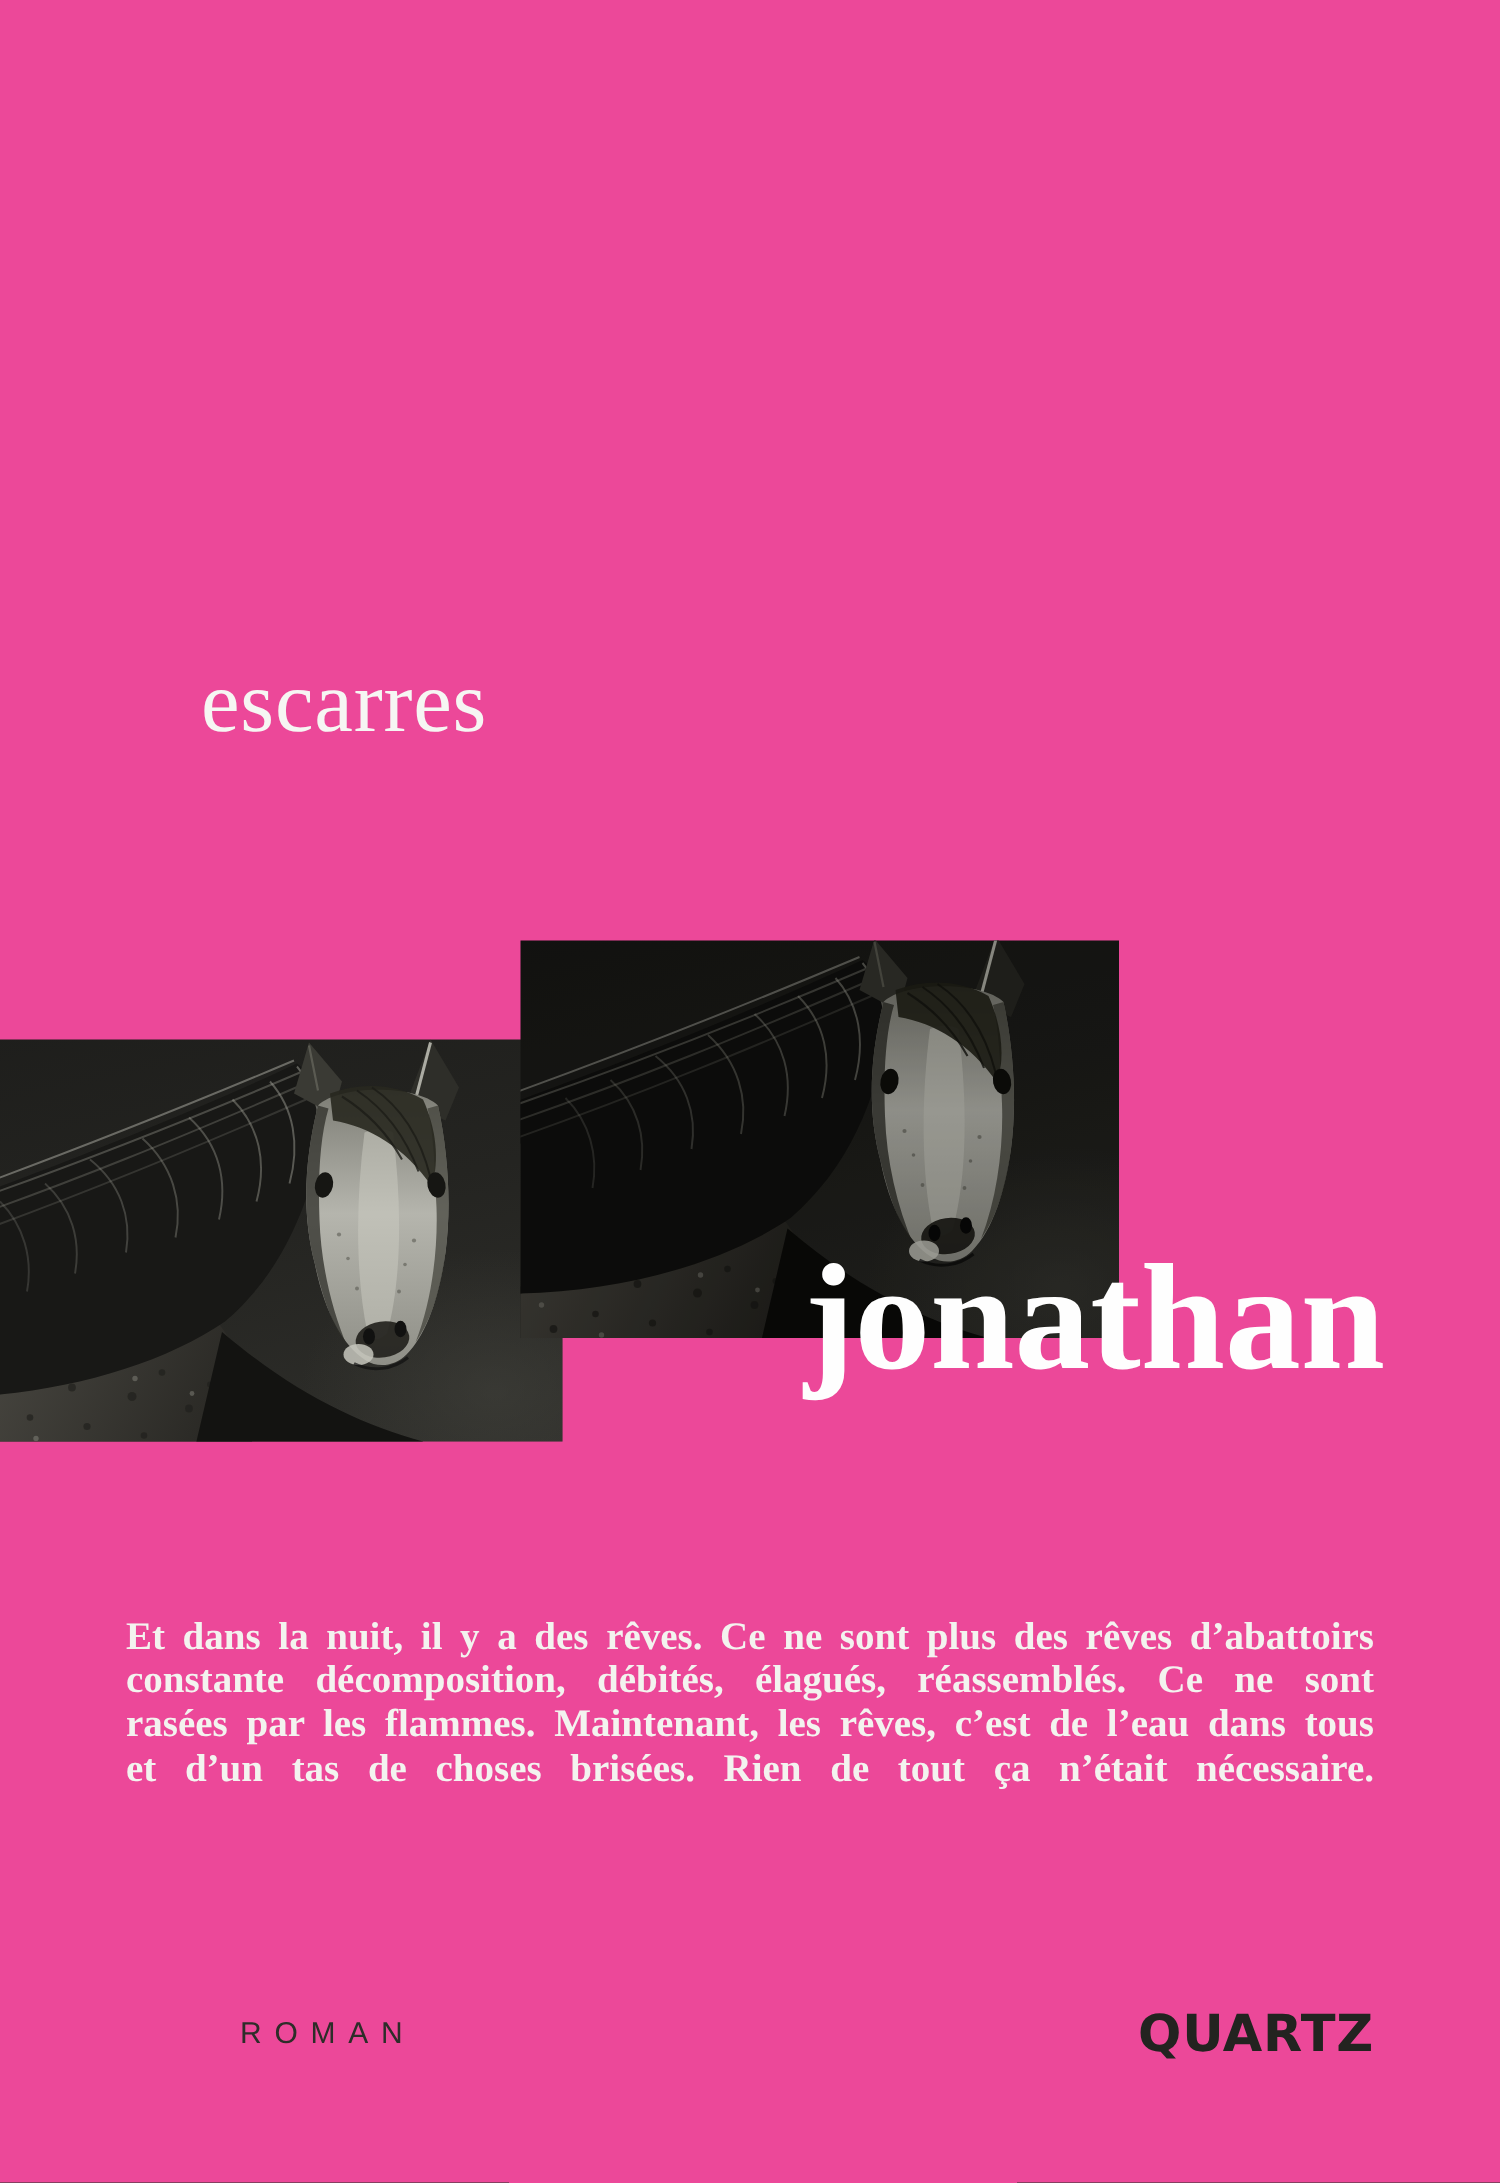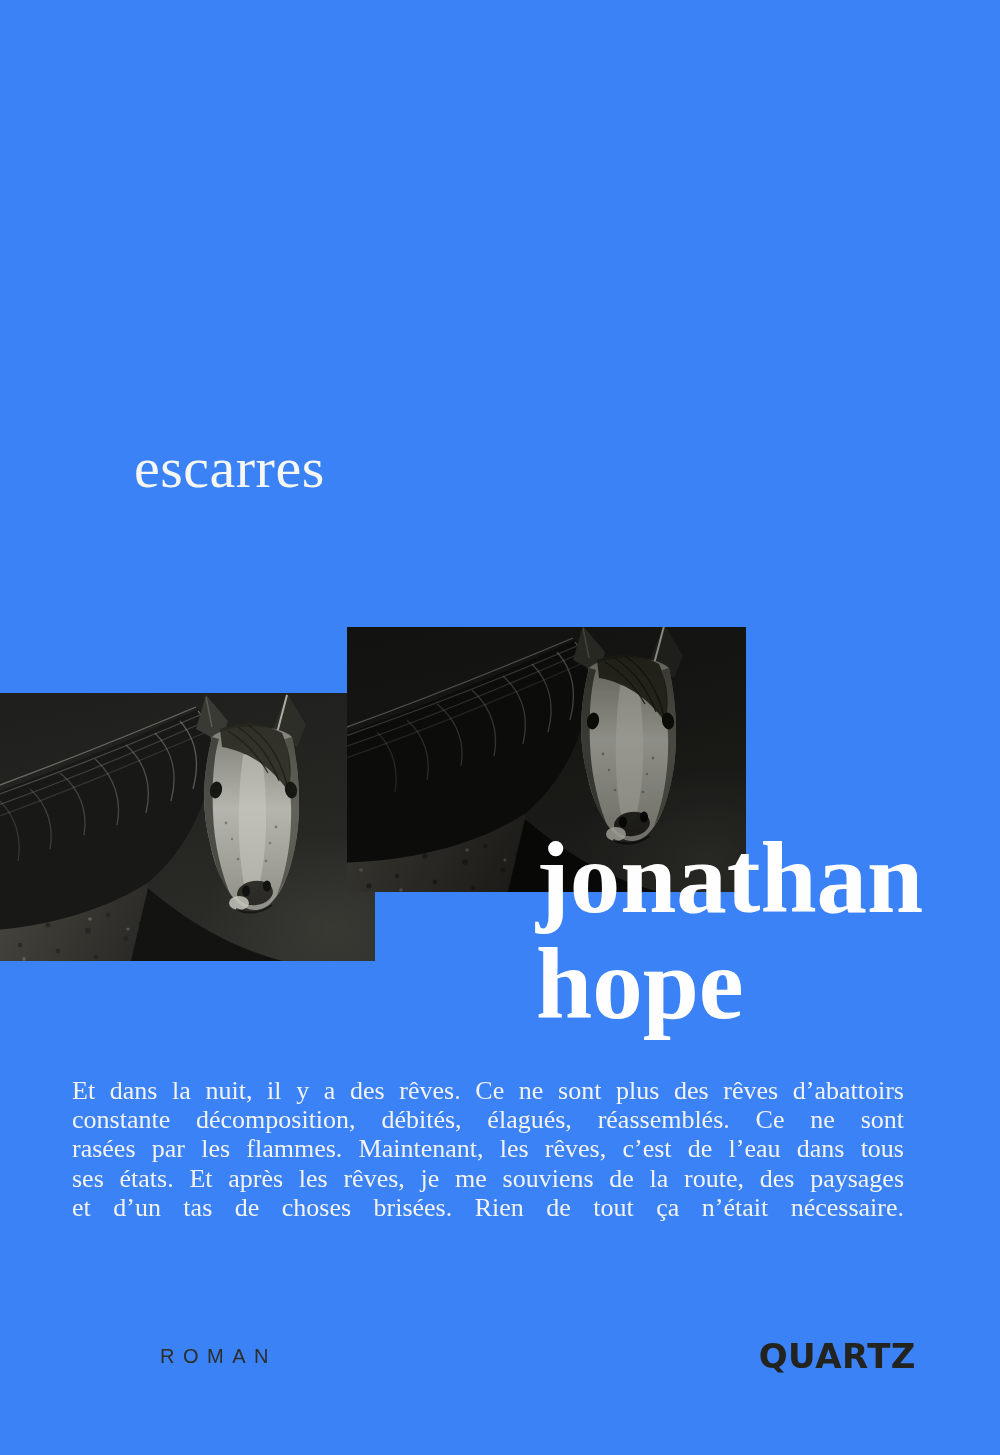--- a/index.html
+++ b/index.html
@@ -1,20 +1,20 @@
 <!DOCTYPE html>
 <html><head>
 <meta charset="utf-8">
 <style>
   * { margin:0; padding:0; box-sizing:border-box; }
   html,body { background:#3a3a36; }
   .cover {
     position:relative;
     width:1000px; height:1455px;
-    background:#3b82f6;
+    background:#ec4899;
     overflow:hidden;
     font-family:"Liberation Serif", serif;
   }
   .title {
     position:absolute; left:134px; top:439px;
     font-size:58px; line-height:58px; font-weight:400;
     color:#f6f6f3; letter-spacing:0.5px;
   }
   .photo { position:absolute; display:block; }
   .photo-left  { left:0;  top:693px; width:375px; height:268px; z-index:1; }
@@ -22,22 +22,22 @@
                  filter:brightness(0.78) contrast(1.06); }
   .photo svg { display:block; width:100%; height:100%; }
   .author {
     position:absolute; left:505px; top:825px; z-index:3;
     font-size:101px; line-height:106px; font-weight:700;
     color:#fefefe; letter-spacing:0;
     white-space:nowrap;
     margin-left:31px;
   }
   .synopsis {
-    position:absolute; left:72px; top:1076px; width:832px; z-index:3;
-    font-size:26px; line-height:29.2px; font-weight:400;
+    position:absolute; left:84px; top:1076px; width:832px; z-index:3;
+    font-size:26px; line-height:29.2px; font-weight:700;
     color:#f3f3ef;
   }
   .synopsis .line {
     text-align:justify; text-align-last:justify;
     white-space:nowrap; height:29.2px; overflow:visible;
   }
   .genre {
     position:absolute; left:136px; top:1346px;
     font-family:"Liberation Sans", sans-serif;
     font-size:20px; line-height:20px; font-weight:400;
@@ -183,27 +183,25 @@
   </div>
 
   <div class="photo photo-right">
     <svg viewBox="-30 3 399 265" preserveAspectRatio="xMinYMin slice">
       <use href="#horseScene"></use>
     </svg>
   </div>
 
   <div class="author">
     <div>jonathan</div>
-    <div>hope</div>
   </div>
 
   <div class="synopsis">
     <div class="line">Et dans la nuit, il y a des rêves. Ce ne sont plus des rêves d’abattoirs</div>
     <div class="line">constante décomposition, débités, élagués, réassemblés. Ce ne sont</div>
     <div class="line">rasées par les flammes. Maintenant, les rêves, c’est de l’eau dans tous</div>
-    <div class="line">ses états. Et après les rêves, je me souviens de la route, des paysages</div>
     <div class="line">et d’un tas de choses brisées. Rien de tout ça n’était nécessaire.</div>
   </div>
 
   <div class="genre">ROMAN</div>
   <div class="publisher">QUARTZ</div>
 
 </div>
 
 </body></html>

